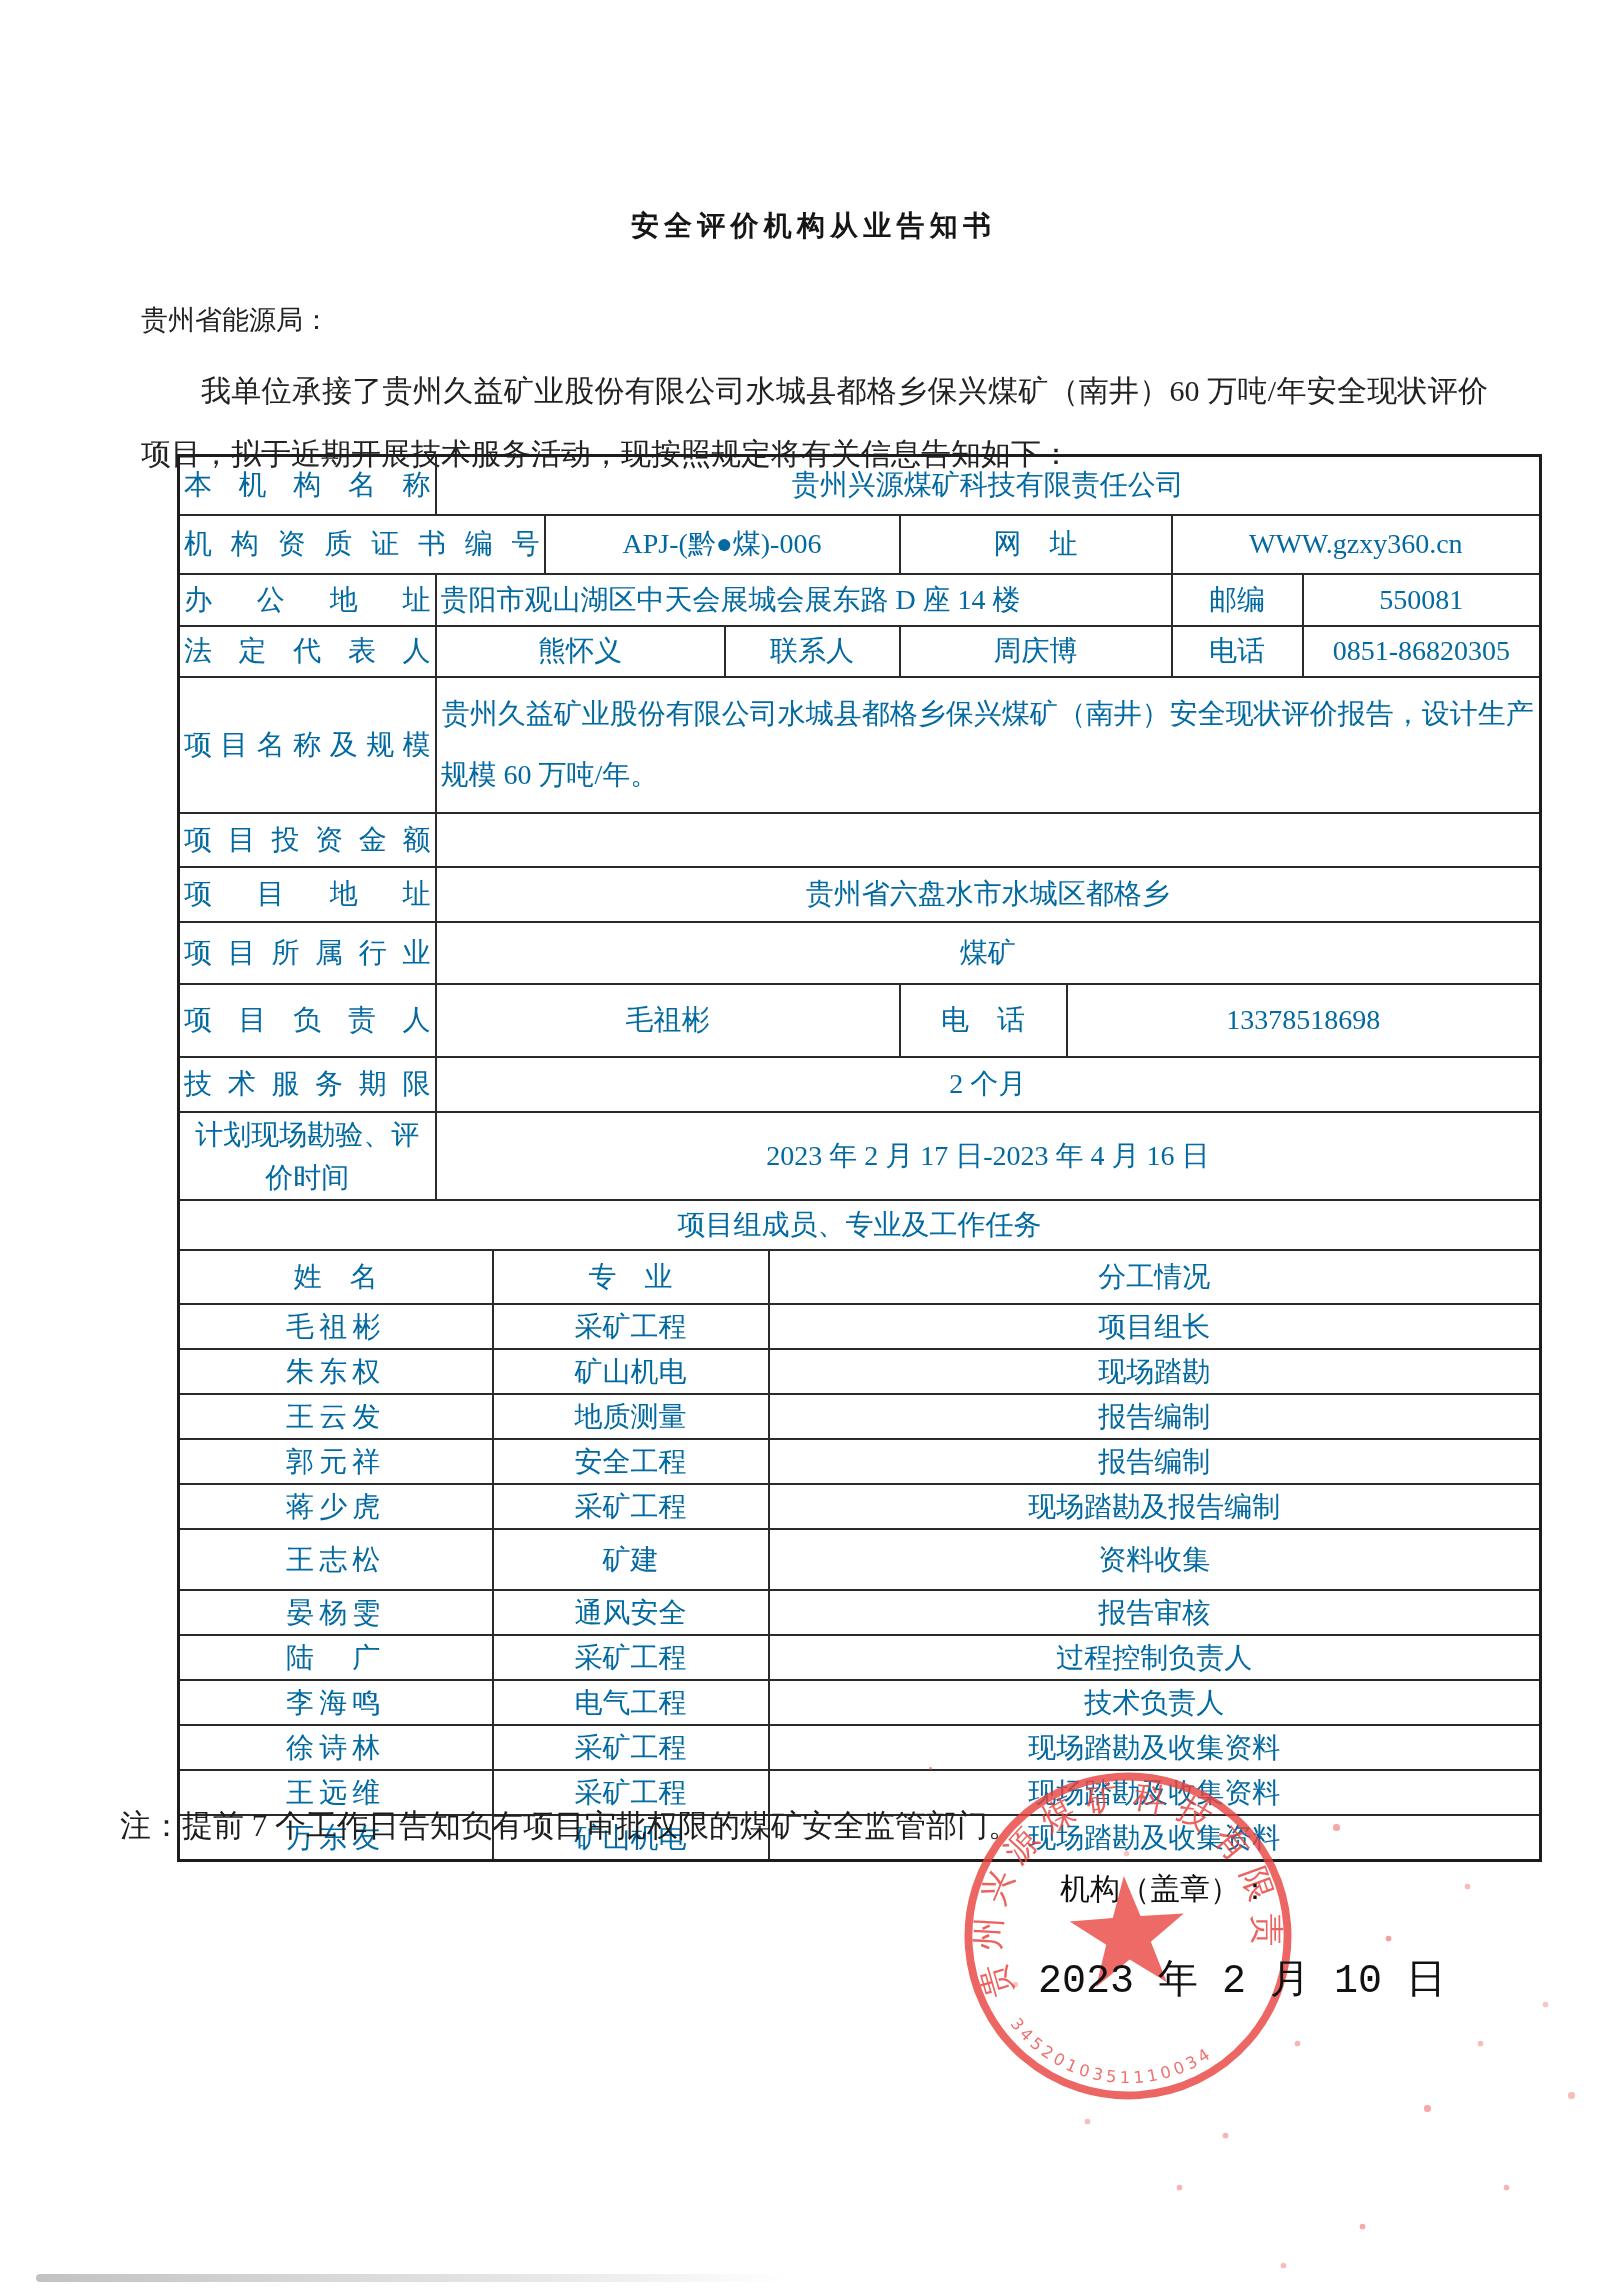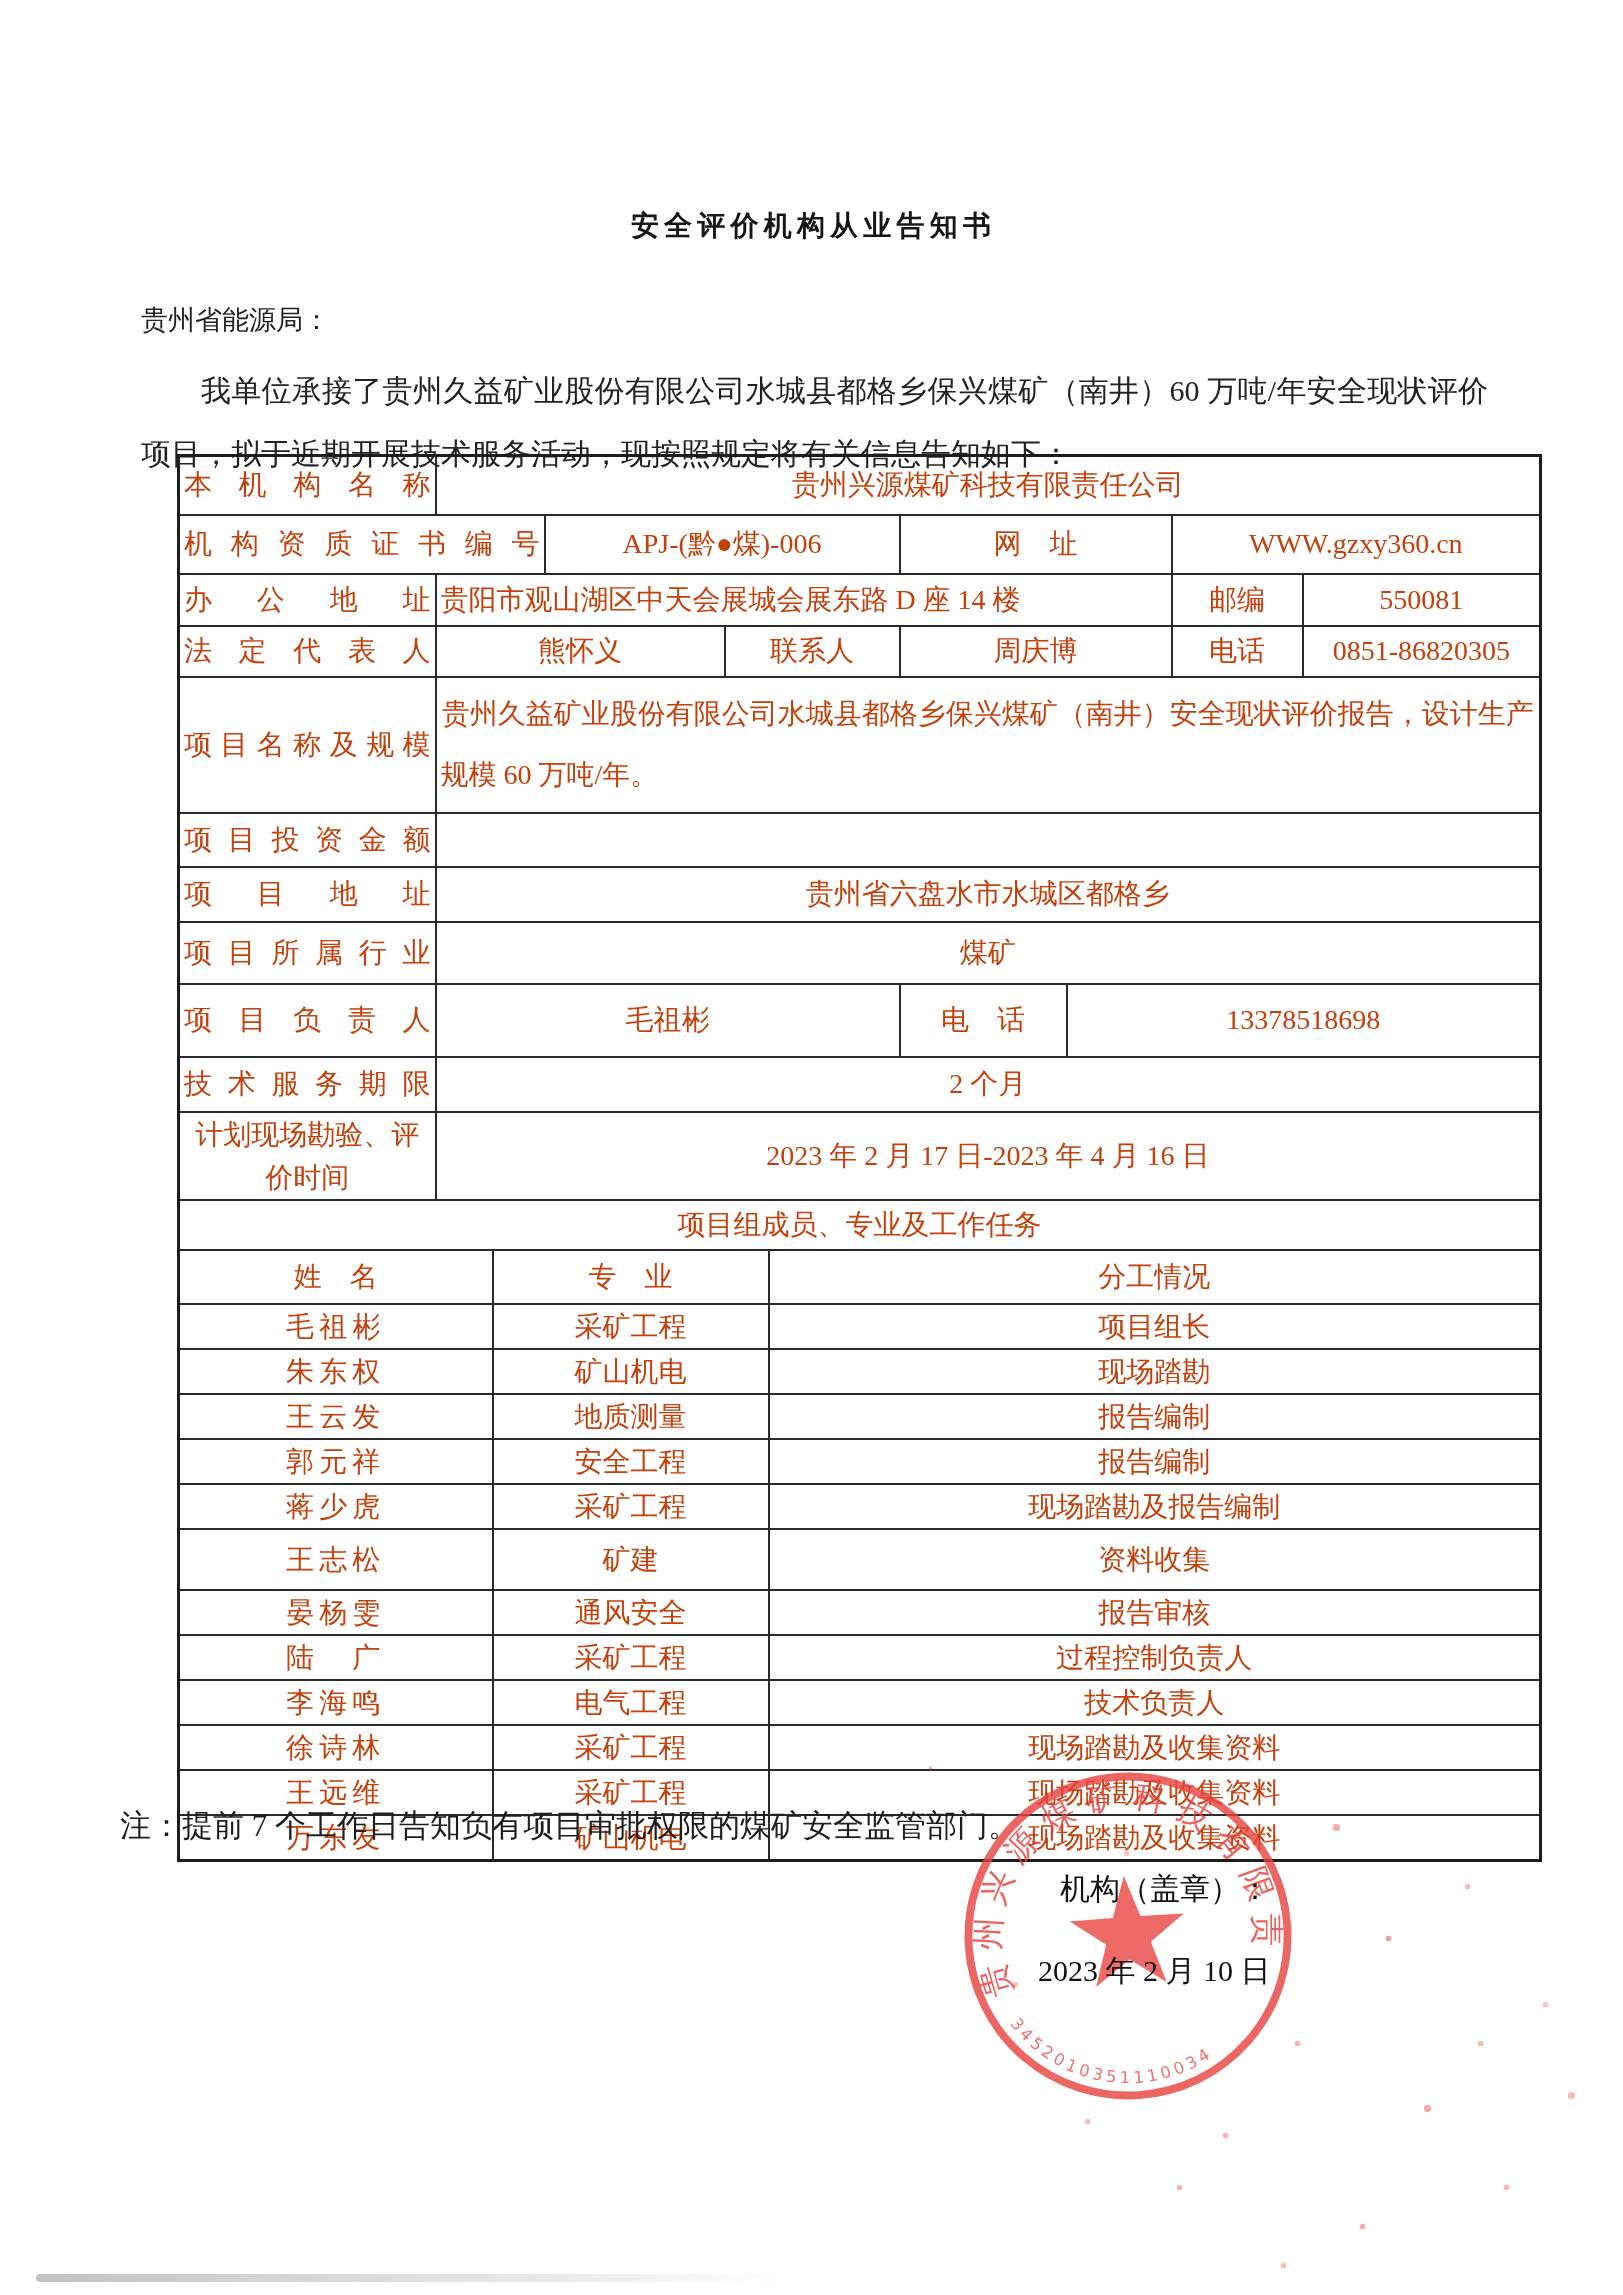--- a/index.html
+++ b/index.html
@@ -11,35 +11,35 @@
     position:absolute;top:207px;left:141px;width:1345px;text-align:center;
     font-size:28px;font-weight:bold;letter-spacing:5.2px;color:#161616;
   }
   .salutation{position:absolute;top:302px;left:141px;font-size:27px;color:#222;}
   .intro{
     position:absolute;top:359px;left:141px;width:1347px;font-size:30px;line-height:2.1;
     text-indent:2em;text-align:justify;color:#222;
   }
   table.doc{
     position:absolute;top:454px;left:177px;width:1361px;border-collapse:collapse;
-    table-layout:fixed;font-size:28px;color:#c2410c;
+    table-layout:fixed;font-size:28px;color:#0369a1;
   }
   table.doc td{
     border:2px solid #2a2a2a;text-align:center;vertical-align:middle;
     padding:0 3.9px;overflow:hidden;
   }
   table.doc{border:3.3px solid #1d1d1d;}
   td.lbl{ text-align:justify;text-align-last:justify;padding:0 27.5px; }
   td.lbl-c{ text-align:center;text-align-last:center;padding:0 19.6px;line-height:1.55; }
   td.left{ text-align:left;text-align-last:left;padding:0 17px; }
   td.proj{ text-align:left;text-align-last:left;padding:0 15.7px;line-height:2.15;margin-top:14px; }
   td.name-cell{ letter-spacing:5.2px; }
   .note{position:absolute;top:1805px;left:120px;font-size:31px;color:#1d1d1d;}
   .seal-caption{position:absolute;top:1869px;left:1060px;font-size:30px;color:#111;z-index:5;}
-  .sign-date{position:absolute;top:1951px;left:1038px;font-size:30px;color:#111;z-index:5;}
+  .sign-date{position:absolute;top:1951px;left:1038px;font-size:40px;color:#111;z-index:5;font-family:Liberation Mono, monospace;}
   .stamp{
     position:absolute;top:1766px;left:958px;width:340px;height:340px;z-index:3;
     transform:rotate(-4deg);opacity:0.88;
   }
   .stamp svg{width:100%;height:100%;}
   .speckles{
     position:absolute;top:1767px;left:929px;width:2.6px;height:2.6px;border-radius:50%;
     background:rgba(232,67,63,.55);z-index:2;
     box-shadow:406px 59px 0 2px rgba(232,67,63,.45),458px 170px 0 1.3px rgba(232,67,63,.5),
       367px 275px 0 1.3px rgba(232,67,63,.4),537px 118px 0 1.3px rgba(232,67,63,.35),

